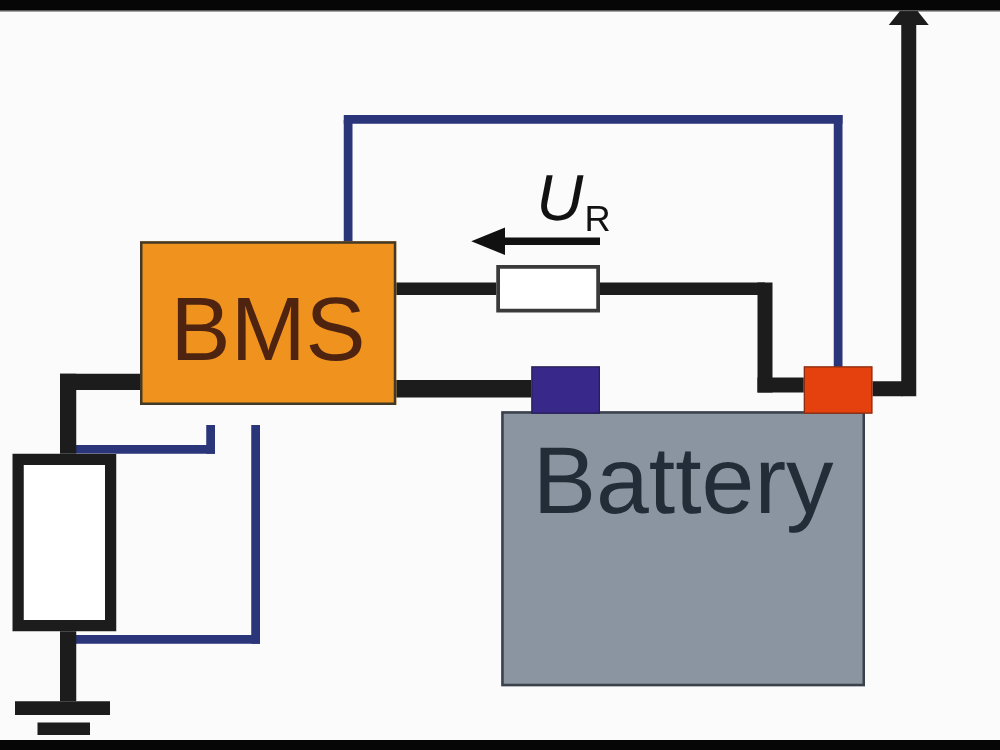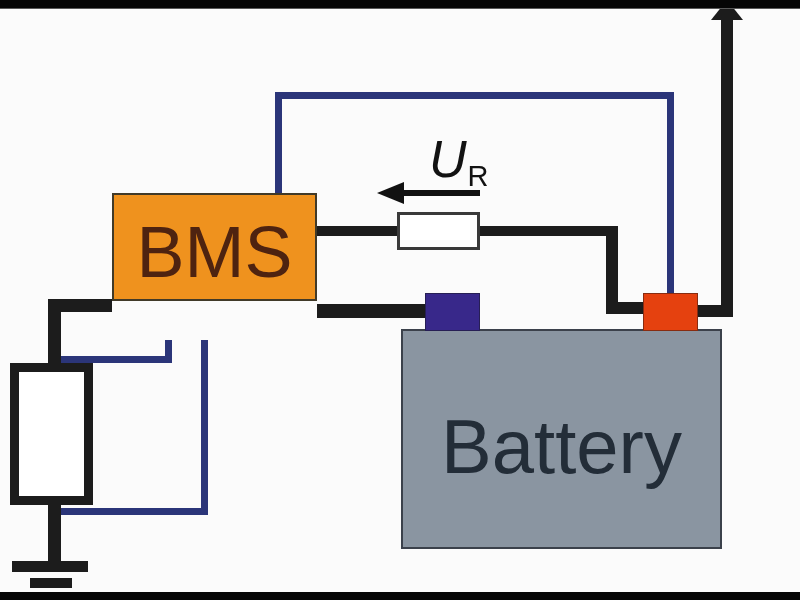--- a/index.html
+++ b/index.html
@@ -10,34 +10,34 @@
   }
   
   .bar{position:absolute;left:0;width:800px;background:var(--letterbox,#060606);z-index:60;}
   .bar.top{top:0;height:8px;border-bottom:1px solid #5a5a5a;}
   .bar.bottom{top:592px;height:8px;}
   
   .wk{position:absolute;background:var(--wire-black,#1c1c1c);z-index:10;}
   .ws{position:absolute;background:var(--wire-blue,#2b3579);z-index:5;}
   
   .bms-box{
-    position:absolute;left:112px;top:193px;width:205px;height:108px;
+    position:absolute;left:112px;top:193px;width:205px;height:131px;
     background:var(--bms-fill,#ef921e);border:2px solid var(--bms-border,#413a28);
     box-sizing:border-box;z-index:20;
     display:flex;align-items:center;justify-content:center;
   }
   .bms-label{
     font-size:72px;line-height:1;color:var(--bms-text,#4e2310);
     padding-top:10px;letter-spacing:0px;
   }
   .battery-box{
-    position:absolute;left:401px;top:329px;width:321px;height:220px;
+    position:absolute;left:401px;top:329px;width:291px;height:220px;
     background:var(--battery-fill,#8a95a1);border:2px solid var(--battery-border,#3b414b);
     box-sizing:border-box;z-index:20;
-    display:flex;align-items:center;justify-content:center;
+    display:flex;justify-content:center;
   }
   .battery-label{
     font-size:76px;line-height:1;color:var(--battery-text,#232d38);padding-top:16px;
   }
   
   .terminal{position:absolute;top:293px;width:55px;height:38px;z-index:25;box-sizing:border-box;border:1px solid rgba(20,20,20,.45);}
   .terminal.neg{left:425px;background:var(--terminal-negative,#38288a);}
   .terminal.pos{left:643px;background:var(--terminal-positive,#e5410f);}
   
   .shunt{

